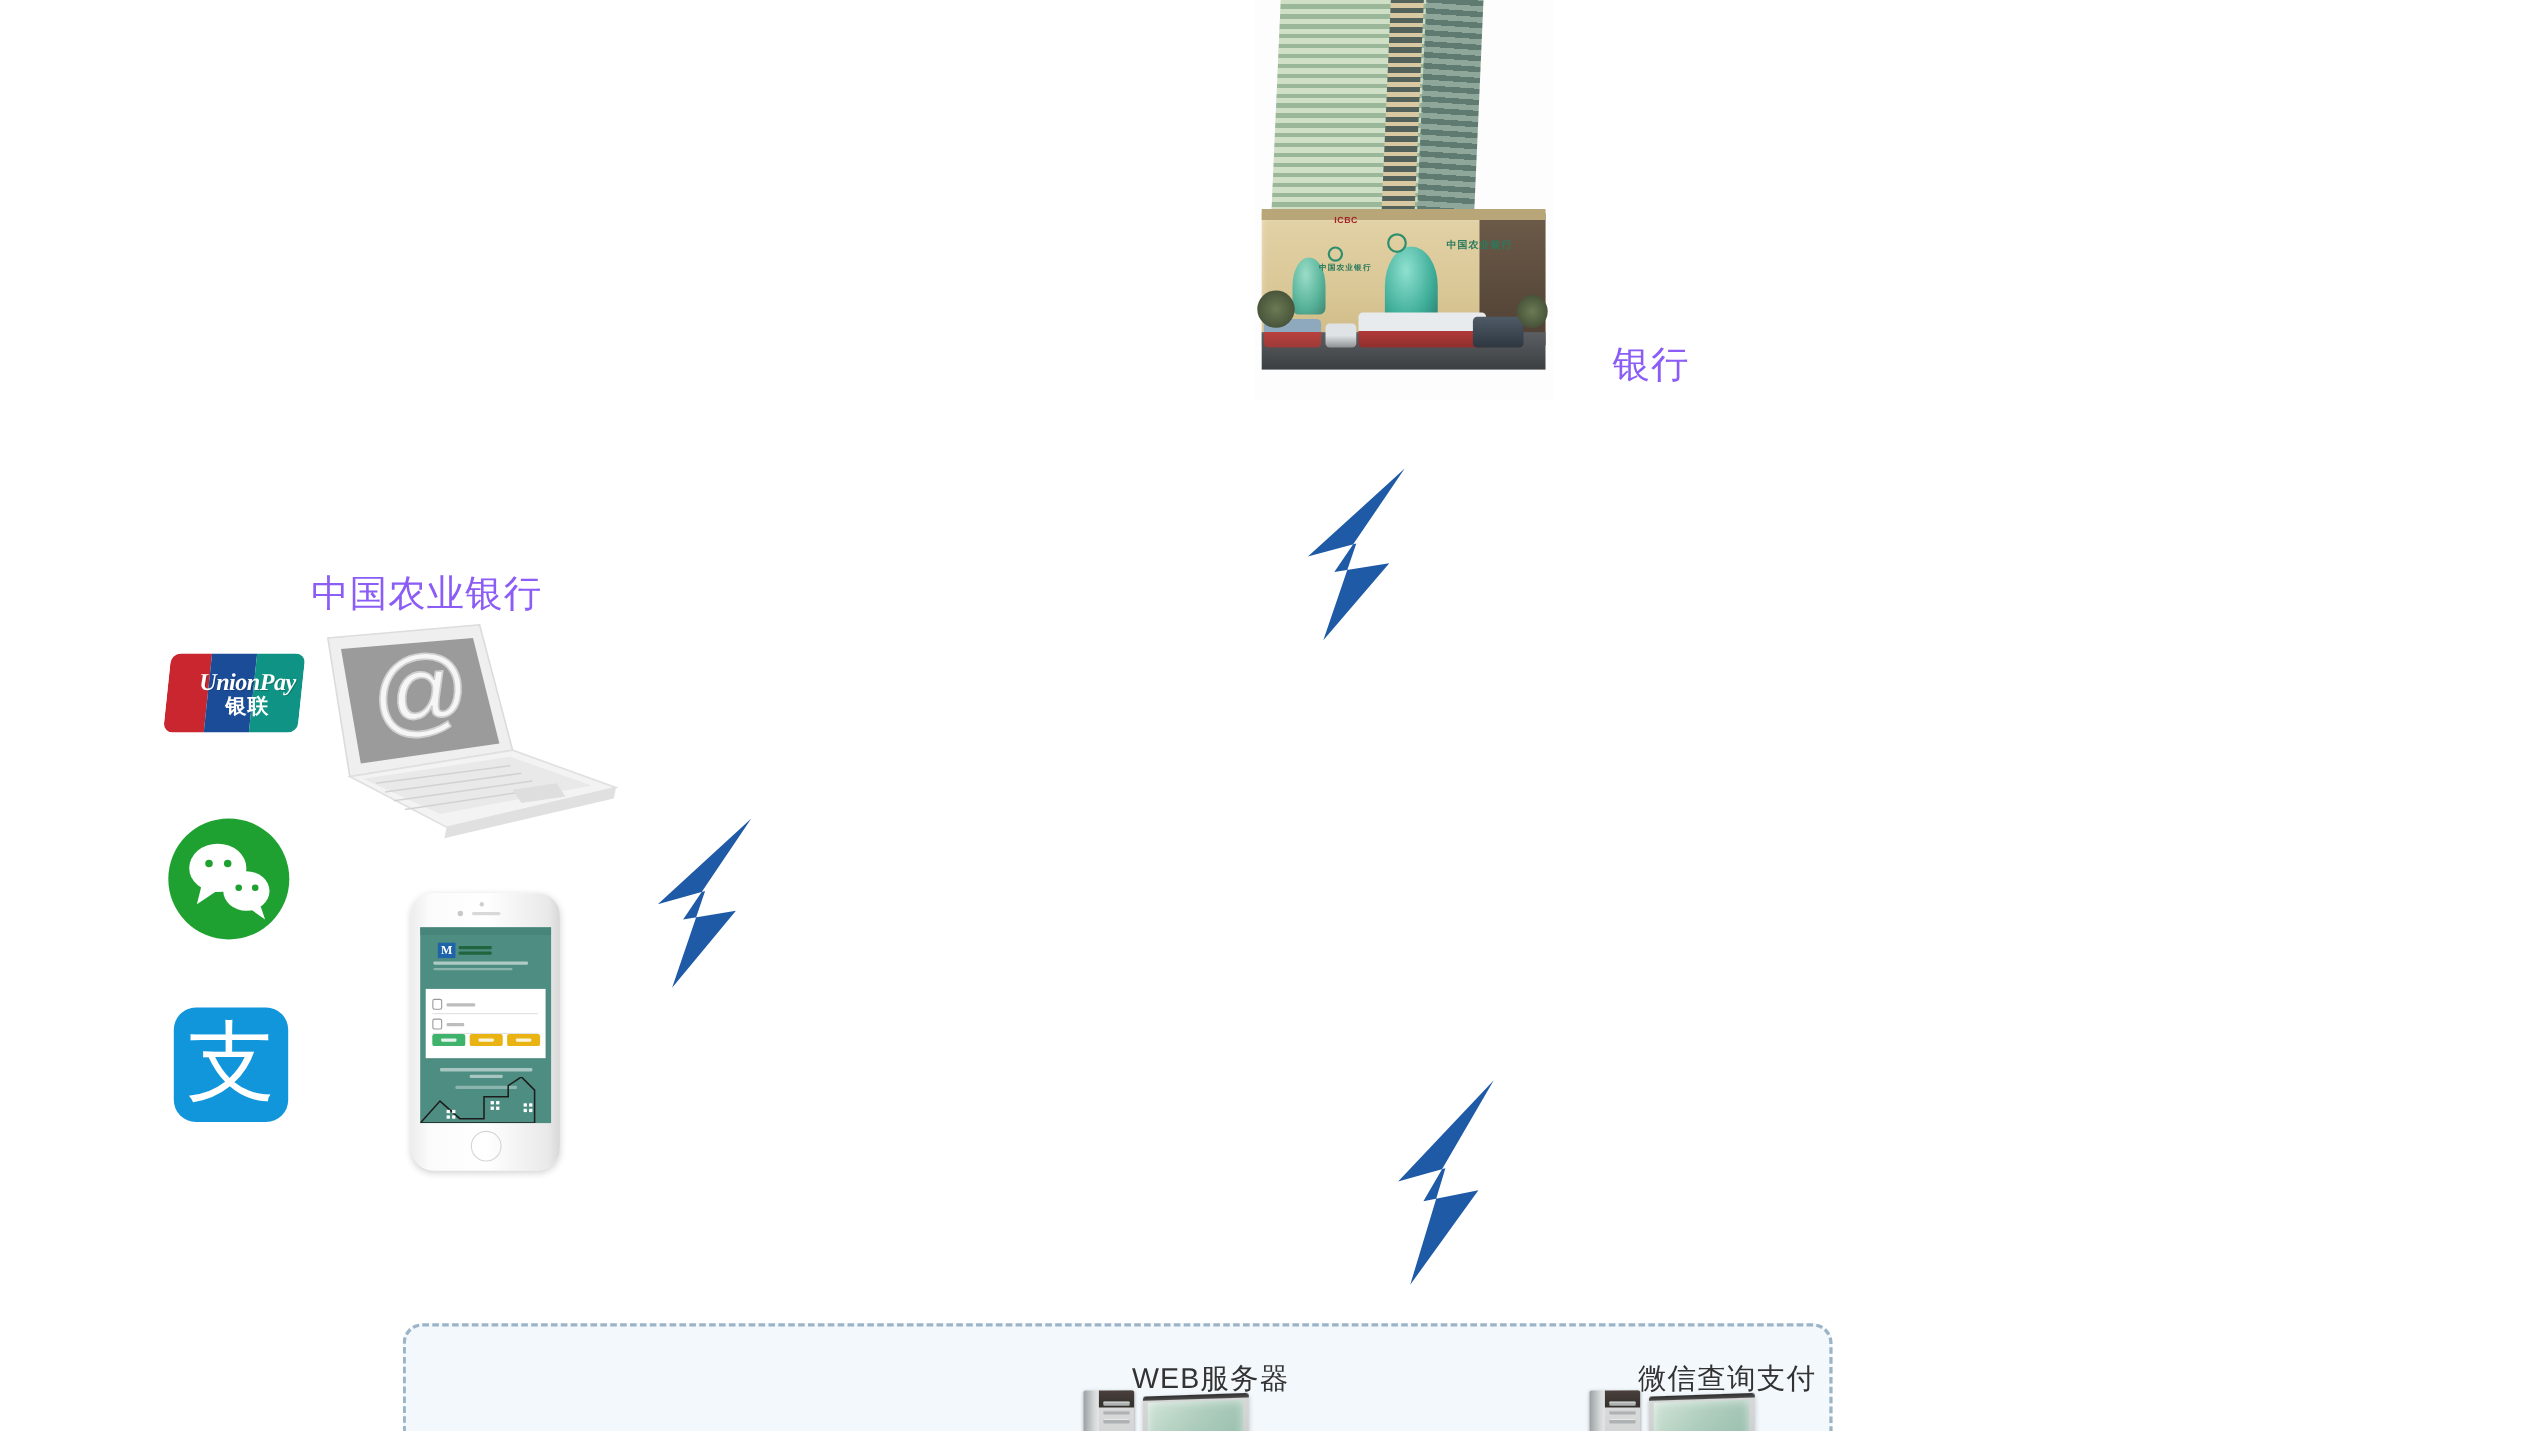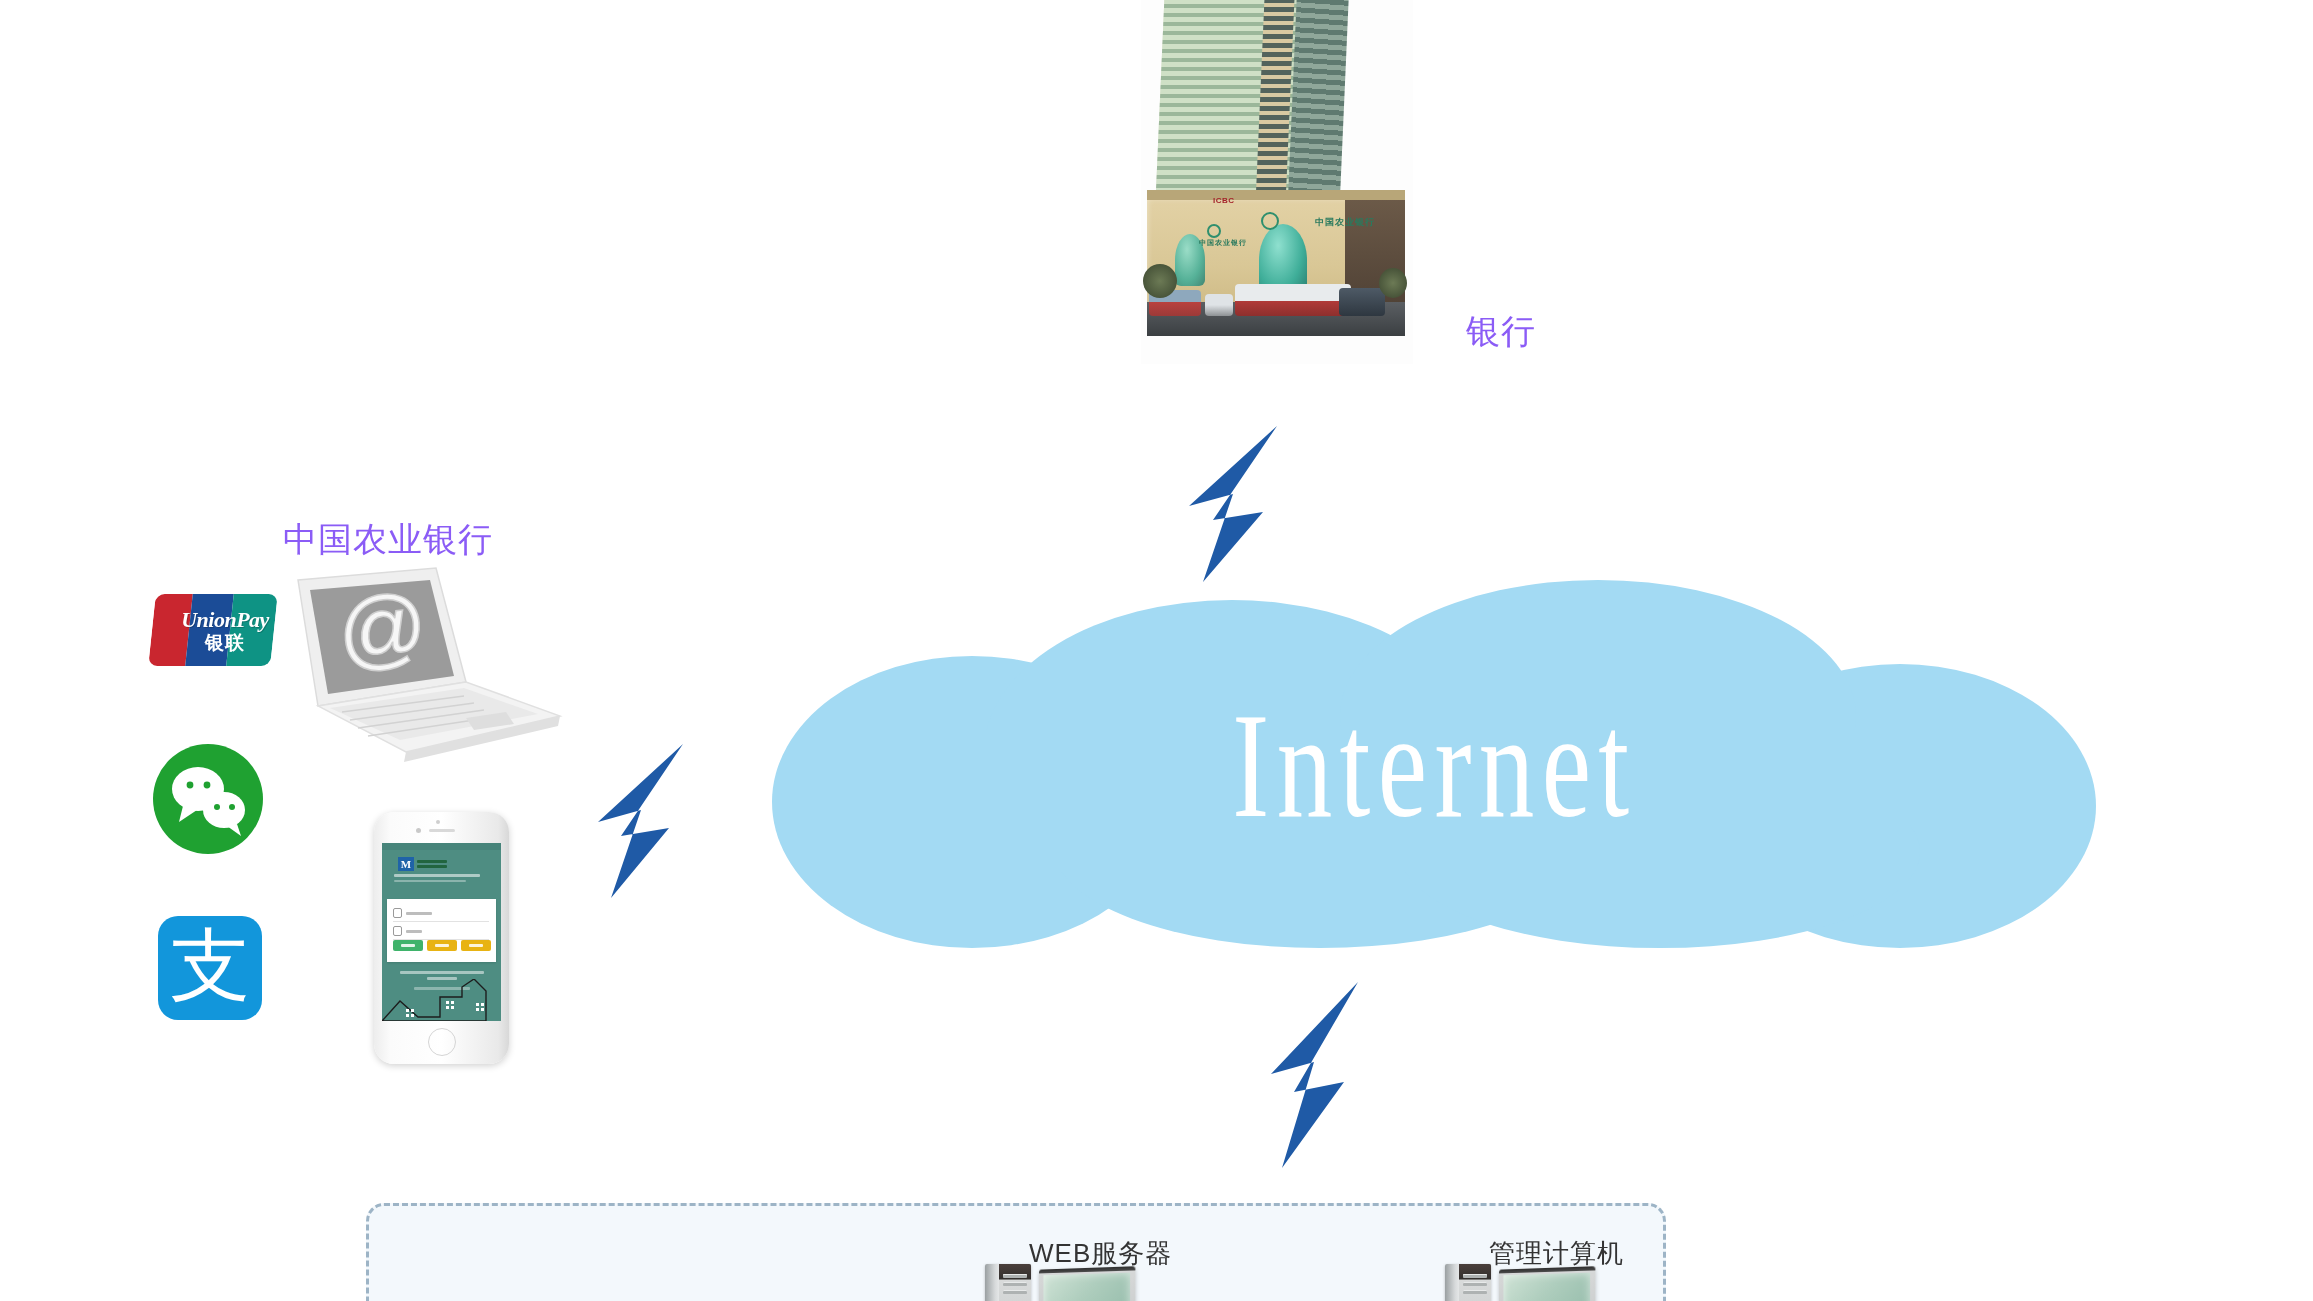--- a/index.html
+++ b/index.html
@@ -375,34 +375,20 @@
     <div class="tree" style="left:238px;top:296px; width:28px; height:30px;"></div>
   </div>
   <div class="cn-label" id="bank-label">银行</div>
 
   <div class="bolt" style="left:1185px; top:424px; width:110px; height:160px;">
     <svg width="110" height="160" viewBox="0 0 110 160">
       <polygon points="92,2 28,96 78,88 18,158 48,70 4,82" fill="#1F5AA6"></polygon>
     </svg>
   </div>
 
-  <div class="node" id="cloud-wrap">
-    <svg width="1340" height="370" viewBox="0 0 1340 370" style="position:absolute;left:0;top:0;">
-      <g fill="#A3DAF3">
-        <ellipse cx="212" cy="222" rx="200" ry="146"></ellipse>
-        <ellipse cx="1140" cy="226" rx="196" ry="142"></ellipse>
-        <ellipse cx="472" cy="172" rx="248" ry="152"></ellipse>
-        <ellipse cx="838" cy="136" rx="258" ry="136"></ellipse>
-        <ellipse cx="560" cy="268" rx="266" ry="100"></ellipse>
-        <ellipse cx="900" cy="272" rx="260" ry="96"></ellipse>
-        <rect x="200" y="150" width="950" height="140"></rect>
-      </g>
-    </svg>
-    <div class="cloud-text">Internet</div>
-  </div>
 
   <div class="bolt" style="left:595px; top:742px; width:105px; height:158px;">
     <svg width="105" height="158" viewBox="0 0 105 158">
       <polygon points="88,2 26,94 74,86 16,156 46,68 3,80" fill="#1F5AA6"></polygon>
     </svg>
   </div>
 
   <div class="bolt" style="left:1268px; top:980px; width:105px; height:190px;">
     <svg width="105" height="190" viewBox="0 0 105 190">
       <polygon points="90,2 26,112 76,102 14,188 46,82 3,94" fill="#1F5AA6"></polygon>
@@ -531,21 +517,21 @@
 
   <div class="node" id="alipay">
     <div class="alipay-sq" style="background:#1296DB;">
       <span class="alipay-glyph">支</span>
     </div>
   </div>
 
   <div class="node" id="lan-zone"></div>
 
   <div class="cn-label" id="web-server-label">WEB服务器</div>
-  <div class="cn-label" id="admin-pc-label">管理计算机</div>
+  <div class="cn-label" id="admin-pc-label">微信查询支付</div>
 
   <div class="computer" id="web-server">
     <div class="tower-case"></div>
     <div class="tower-front"></div>
     <div class="bay" style="top:10px;"></div>
     <div class="bay" style="top:18px;"></div>
     <div class="bay" style="top:26px;"></div>
     <div class="monitor-case">
         <div class="monitor-screen"></div>
       </div>

